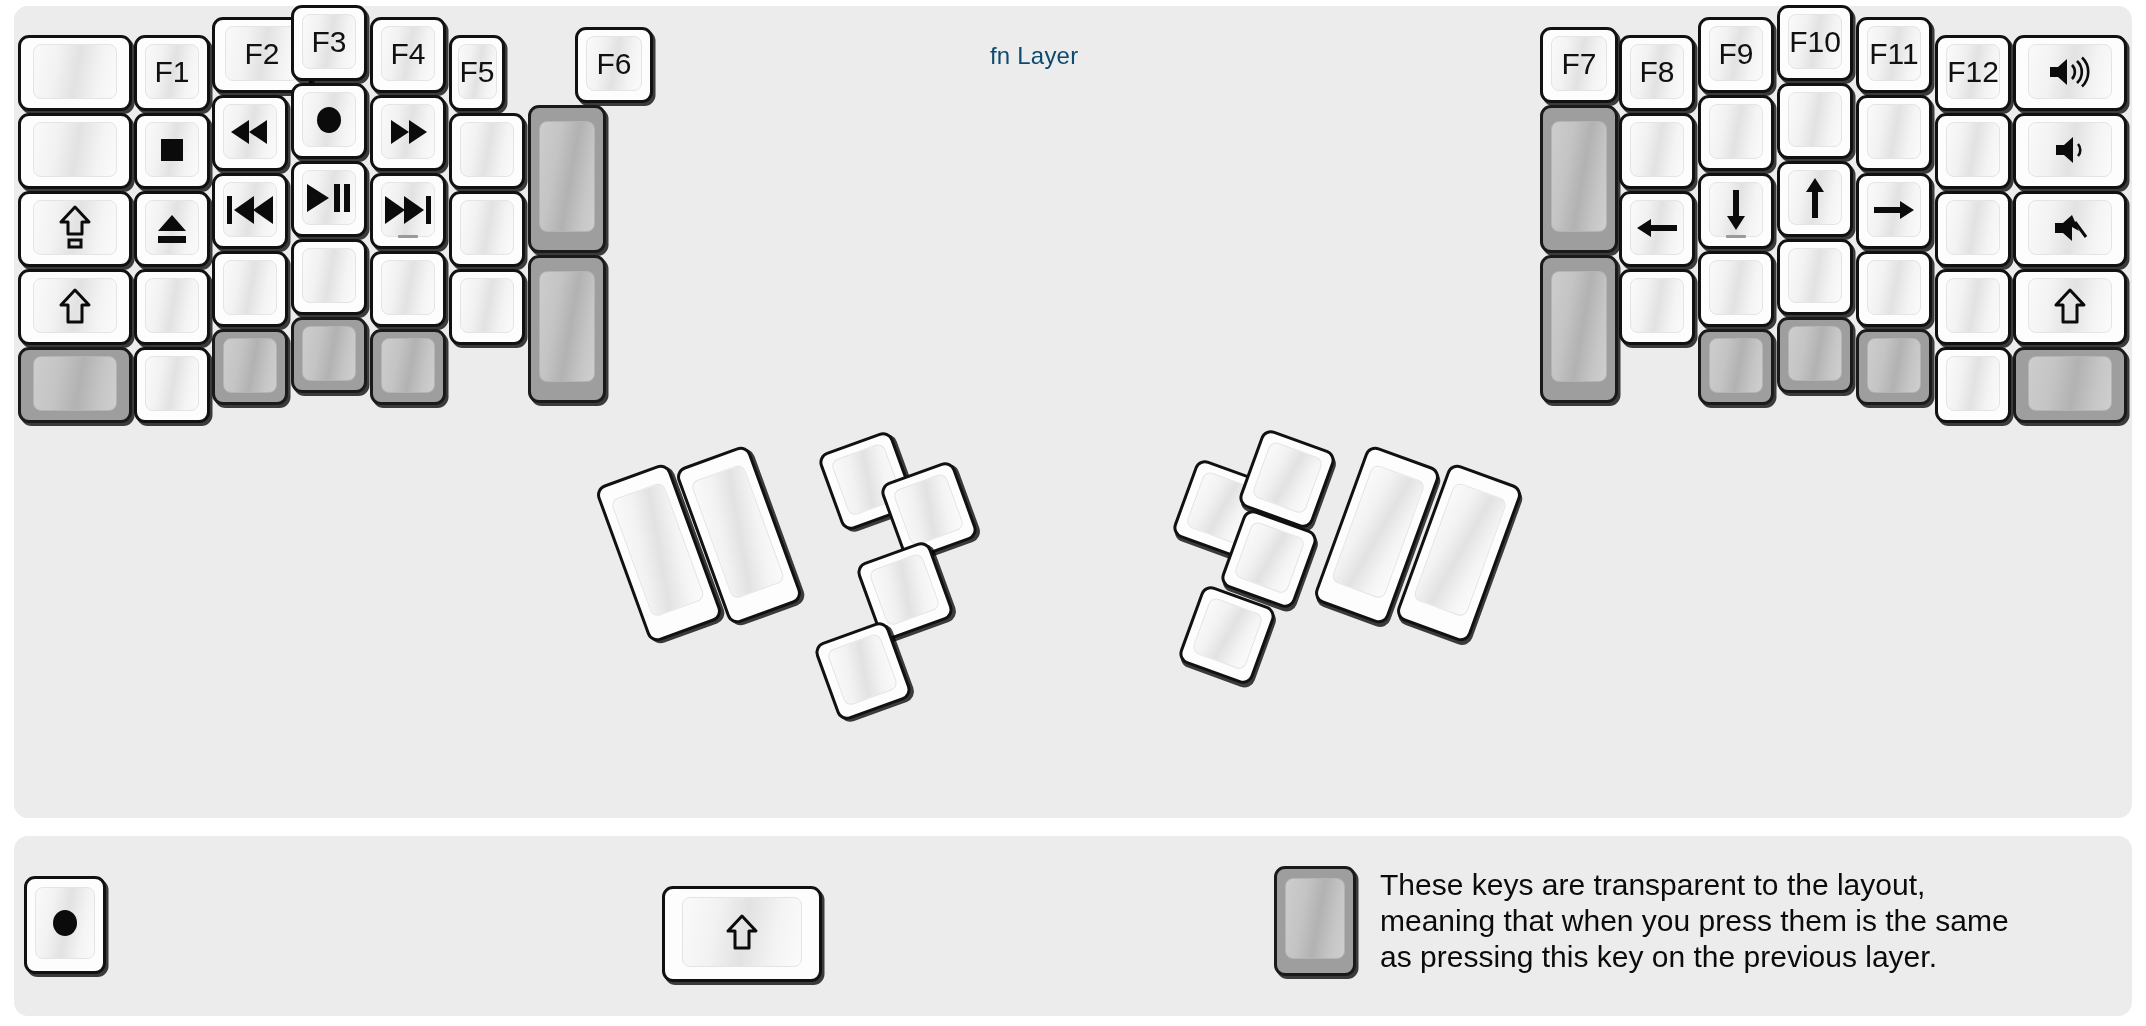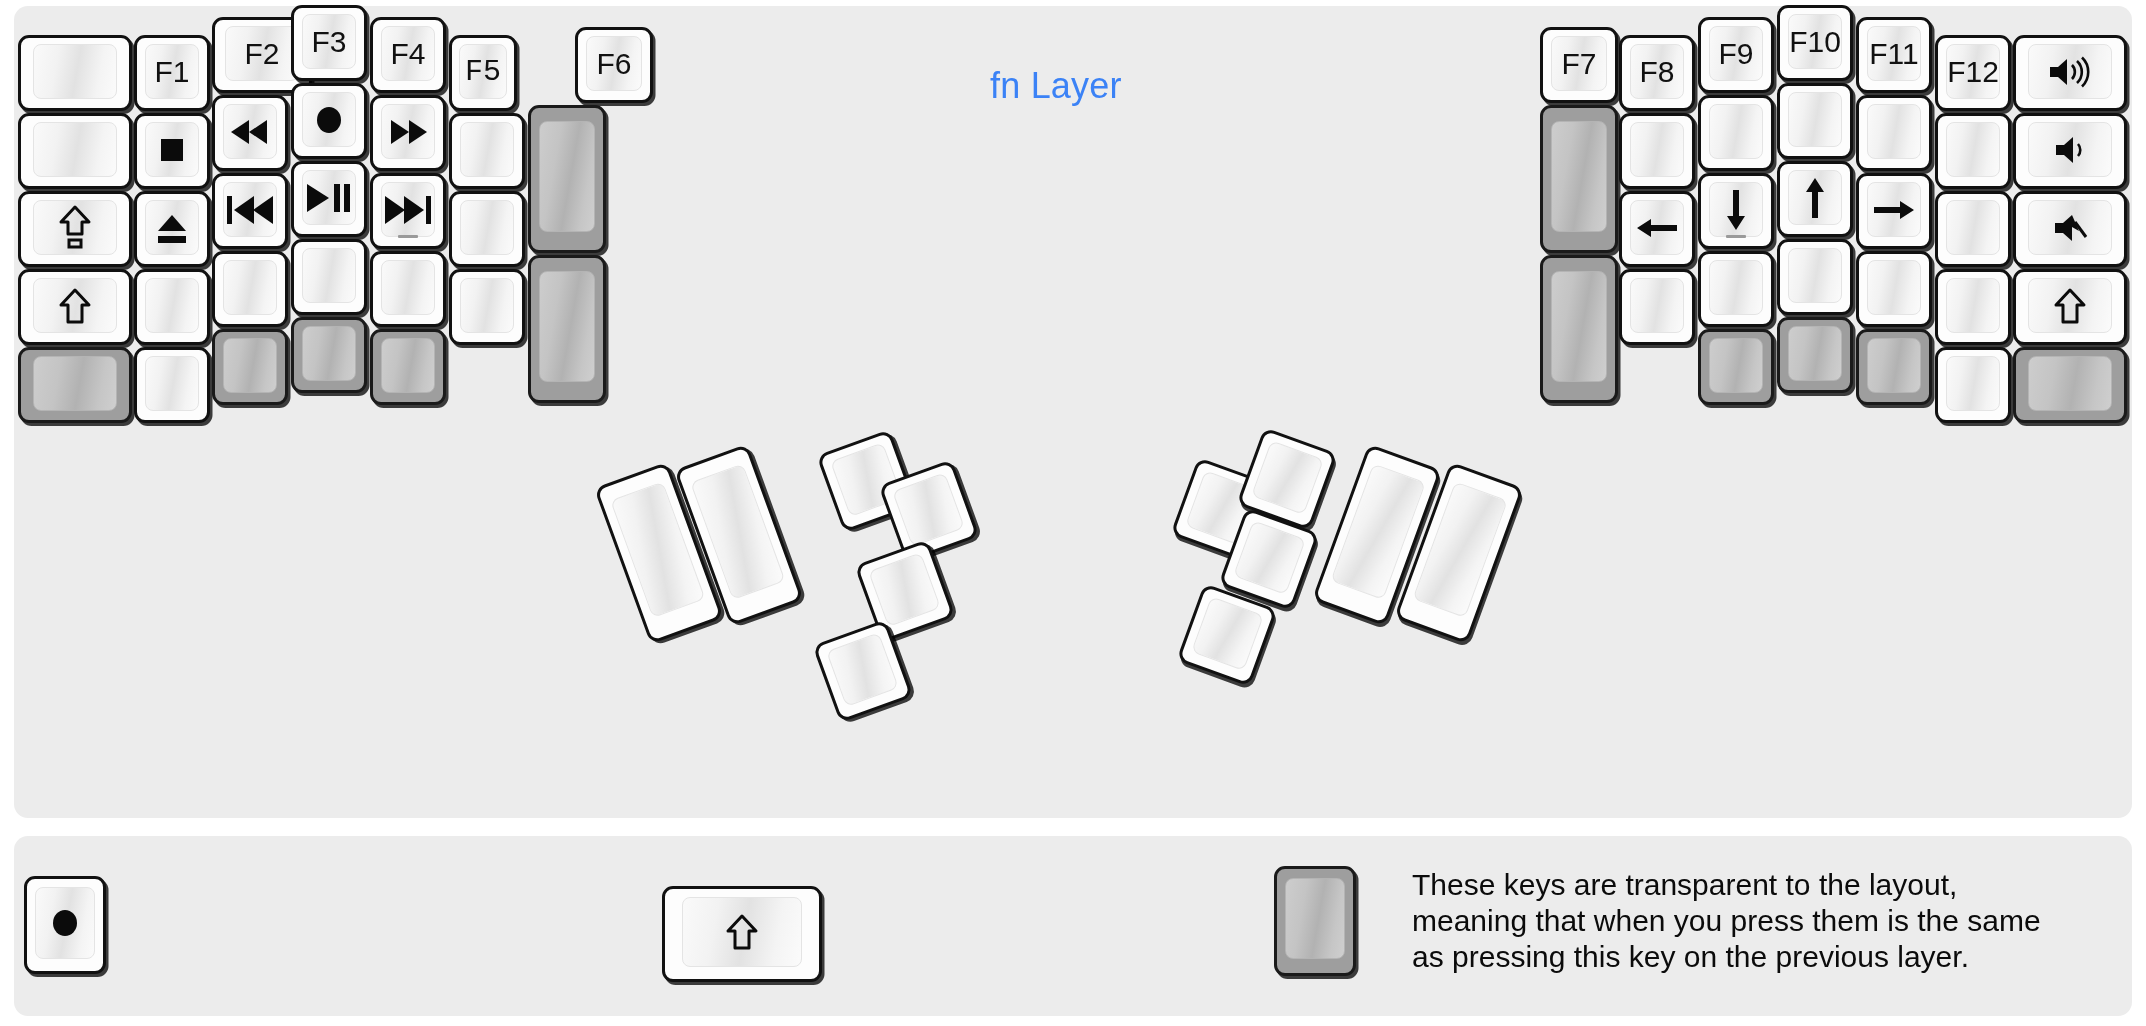--- a/index.html
+++ b/index.html
@@ -3,21 +3,21 @@
 <meta charset="utf-8">
 <style>
   html,body{margin:0;padding:0;background:#ffffff;}
   body{width:2146px;height:1026px;font-family:"Liberation Sans",sans-serif;}
   #stage{position:relative;width:2146px;height:1026px;overflow:hidden;background:#ffffff;}
 
   .panel{position:absolute;background:#ececec;border-radius:14px;}
   #main-panel{left:14px;top:6px;width:2118px;height:812px;}
   #legend-panel{left:14px;top:836px;width:2118px;height:180px;}
 
-  .title{position:absolute;font-size:36px;color:#3b82f6;letter-spacing:.2px;white-space:nowrap;margin-top:23px;}
+  .title{position:absolute;font-size:24px;color:#0c4a6e;letter-spacing:.2px;white-space:nowrap;}
 
   
   .key{position:absolute;box-sizing:border-box;border:3px solid #111;border-radius:11px;
        background:#fdfdfd;box-shadow:2.5px 3px 0 rgba(0,0,0,.75);}
   .key .top{position:absolute;left:11%;right:11%;top:9%;bottom:13%;border-radius:8px;
        background:linear-gradient(100deg,#fafafa 0%,#f2f2f2 28%,#e2e2e2 52%,#f4f4f4 78%,#fbfbfb 100%);
        border:1px solid #e4e4e4;
        display:flex;align-items:center;justify-content:center;}
   .key .lbl{font-size:30px;color:#111;line-height:1;user-select:none;}
   .key .glyph{font-size:30px;color:#0b0b0b;line-height:1;}
@@ -200,21 +200,21 @@
           </span>
         </div>
         <span class="underline"></span>
       </div>
       <div class="key" style="left: 370px; top: 251px; width: 76px; height: 76px;">
         <div class="top"></div>
       </div>
       <div class="key trans" style="left: 370px; top: 329px; width: 76px; height: 76px;">
         <div class="top"></div>
       </div>
-      <div class="key" style="left: 449px; top: 35px; width: 68px; height: 76px; font-family: Liberation Mono, monospace;">
+      <div class="key" style="left: 449px; top: 35px; width: 56px; height: 76px;">
         <div class="top">
           <span class="lbl">F5</span>
         </div>
       </div>
       <div class="key" style="left: 449px; top: 113px; width: 76px; height: 76px;">
         <div class="top"></div>
       </div>
       <div class="key" style="left: 449px; top: 191px; width: 76px; height: 76px;">
         <div class="top"></div>
       </div>
@@ -448,21 +448,21 @@
         <div class="legend-key" style="width: 160px; height: 96px;">
           <div class="top">
             <span>
               <svg width="30" height="34" viewBox="0 0 30 34" fill="#0b0b0b">
                 <path d="M15 1 L29 16 L22 16 L22 33 L8 33 L8 16 L1 16 Z" fill="none" stroke="#0b0b0b" stroke-width="3" stroke-linejoin="round"></path>
               </svg>
             </span>
           </div>
         </div>
       </div>
-      <div class="legend-item" style="left: 1274px; top: 866px; gap: 32px;">
+      <div class="legend-item" style="left: 1274px; top: 866px;">
         <div class="legend-key trans" style="width: 82px; height: 110px;">
           <div class="top"></div>
         </div>
         <div class="legend-text">These keys are transparent to the layout,
 meaning that when you press them is the same
 as pressing this key on the previous layer.</div>
       </div>
     </div>
 
 </div>

